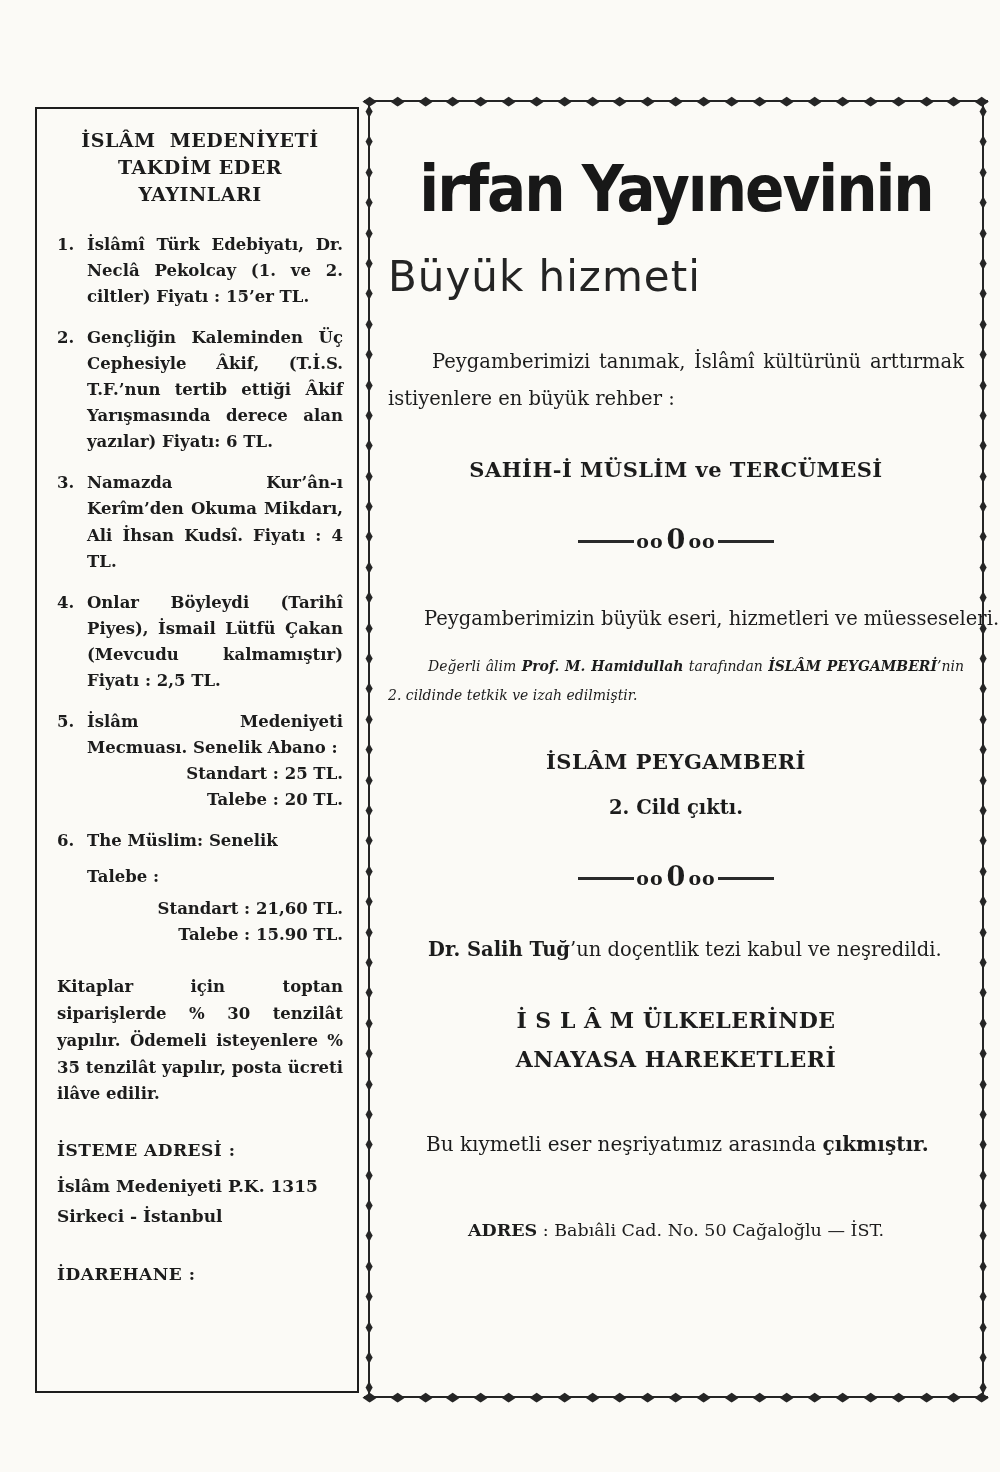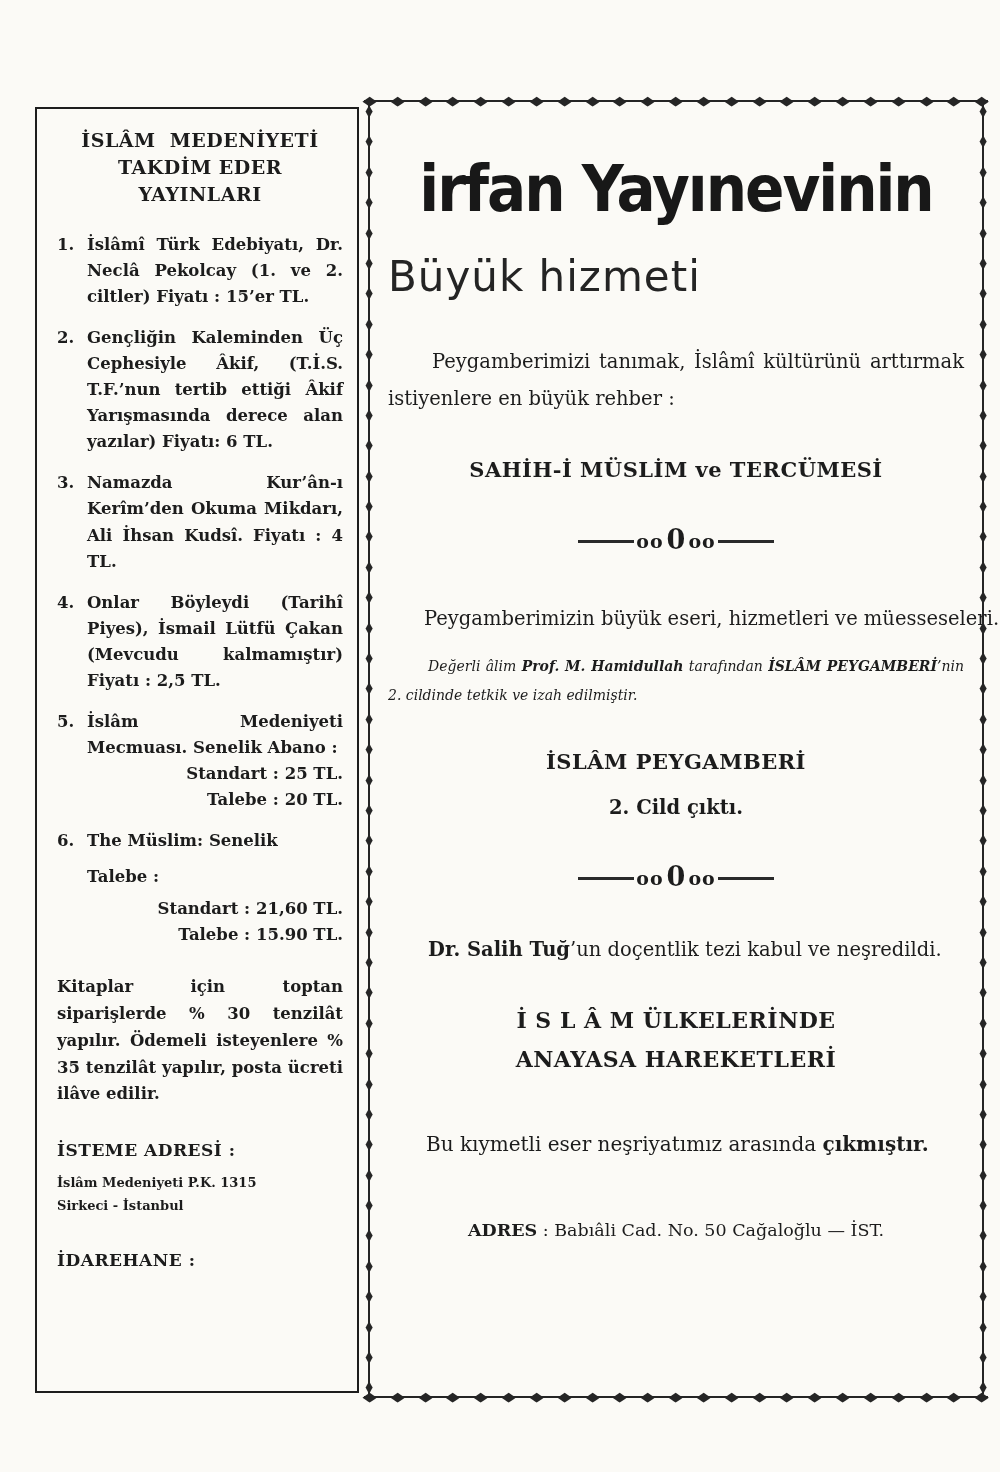--- a/index.html
+++ b/index.html
@@ -19,21 +19,21 @@
   .lb-title{font-weight:700;text-align:center;font-size:19px;line-height:1.42;letter-spacing:.5px;}
   .lb-title div{white-space:pre;}
   .lb-list{margin-top:24px;}
   .lb-item{display:flex;margin-bottom:15px;font-weight:700;font-size:16.5px;line-height:1.58;}
   .lb-item .num{width:30px;flex:0 0 30px;}
   .lb-item .itxt{flex:1;text-align:justify;}
   .prices{text-align:right;font-weight:700;}
   .subtext{margin:10px 0 6px 0;font-weight:700;}
   .lb-note{margin-top:26px;font-weight:700;font-size:16.5px;line-height:1.62;text-align:justify;}
   .lb-heading{margin-top:32px;font-weight:700;font-size:17px;letter-spacing:.5px;}
-  .lb-lines{margin-top:12px;font-weight:700;font-size:13px;line-height:1.75;}
+  .lb-lines{margin-top:12px;font-weight:700;font-size:17px;line-height:1.75;}
 
   
   .right-box{
     position:absolute;left:362px;top:94px;width:628px;height:1310px;
     box-sizing:border-box;padding:40px 26px 0 26px;
   }
   
   .h-border{position:absolute;left:2px;right:2px;height:18px;display:flex;justify-content:space-between;align-items:center;}
   .h-border.top{top:-2px;}
   .h-border.bottom{bottom:-2px;}

